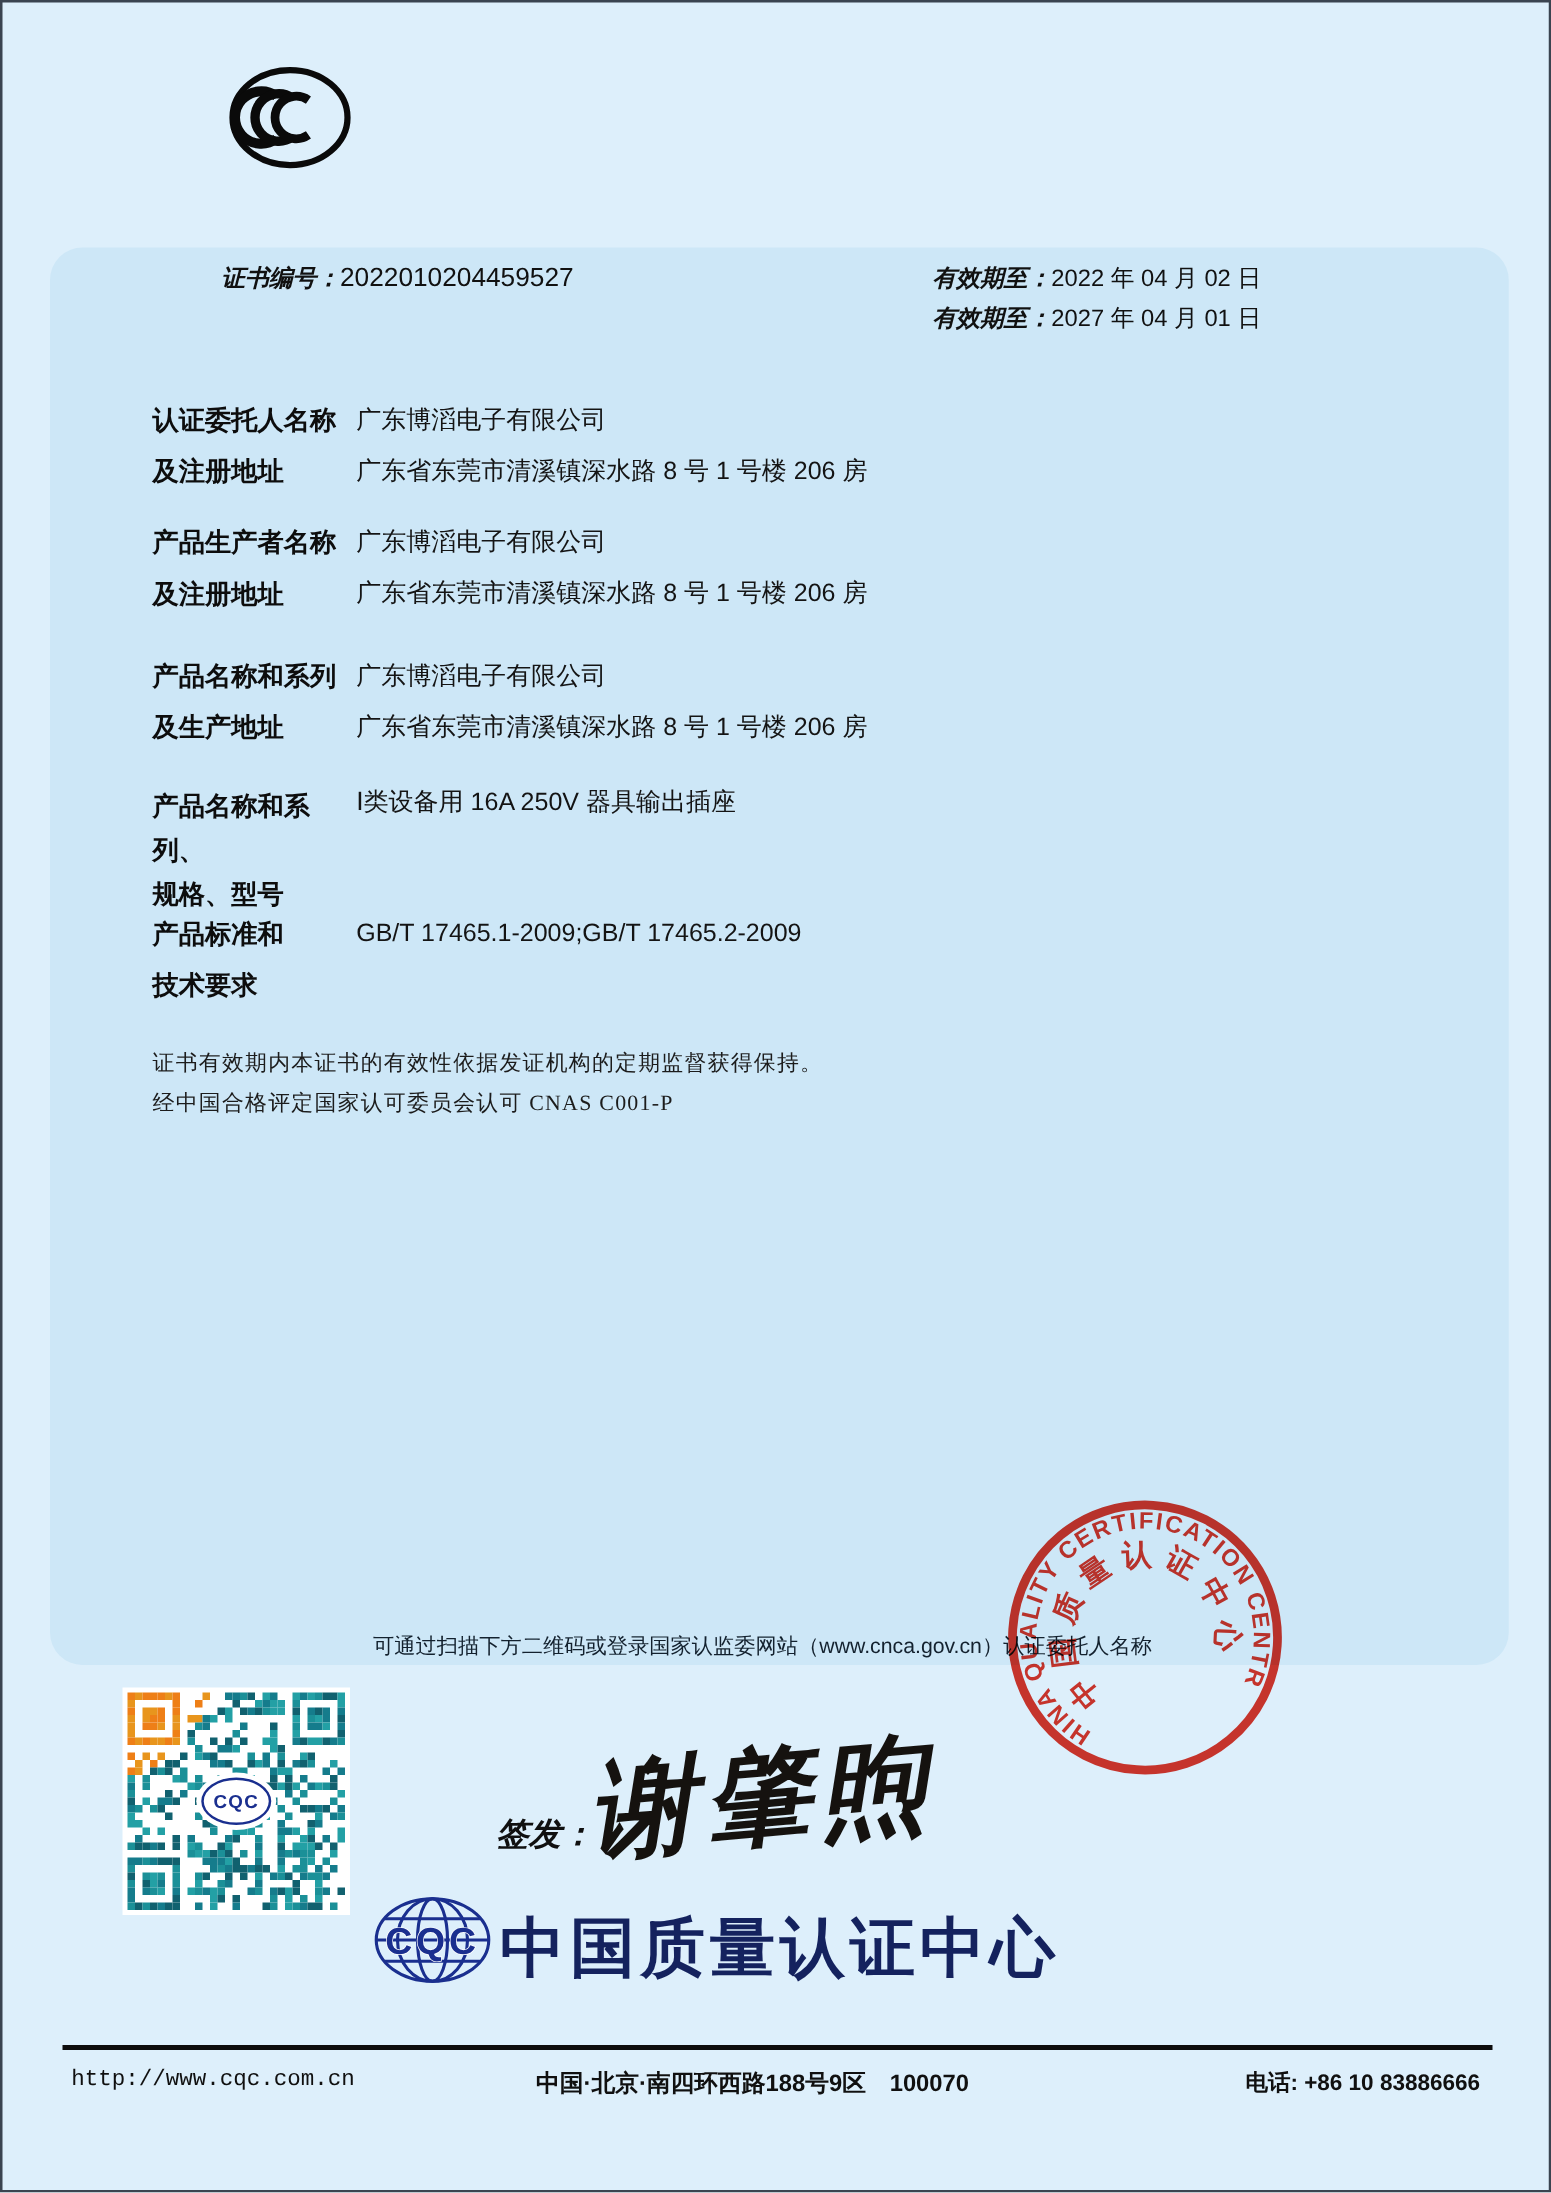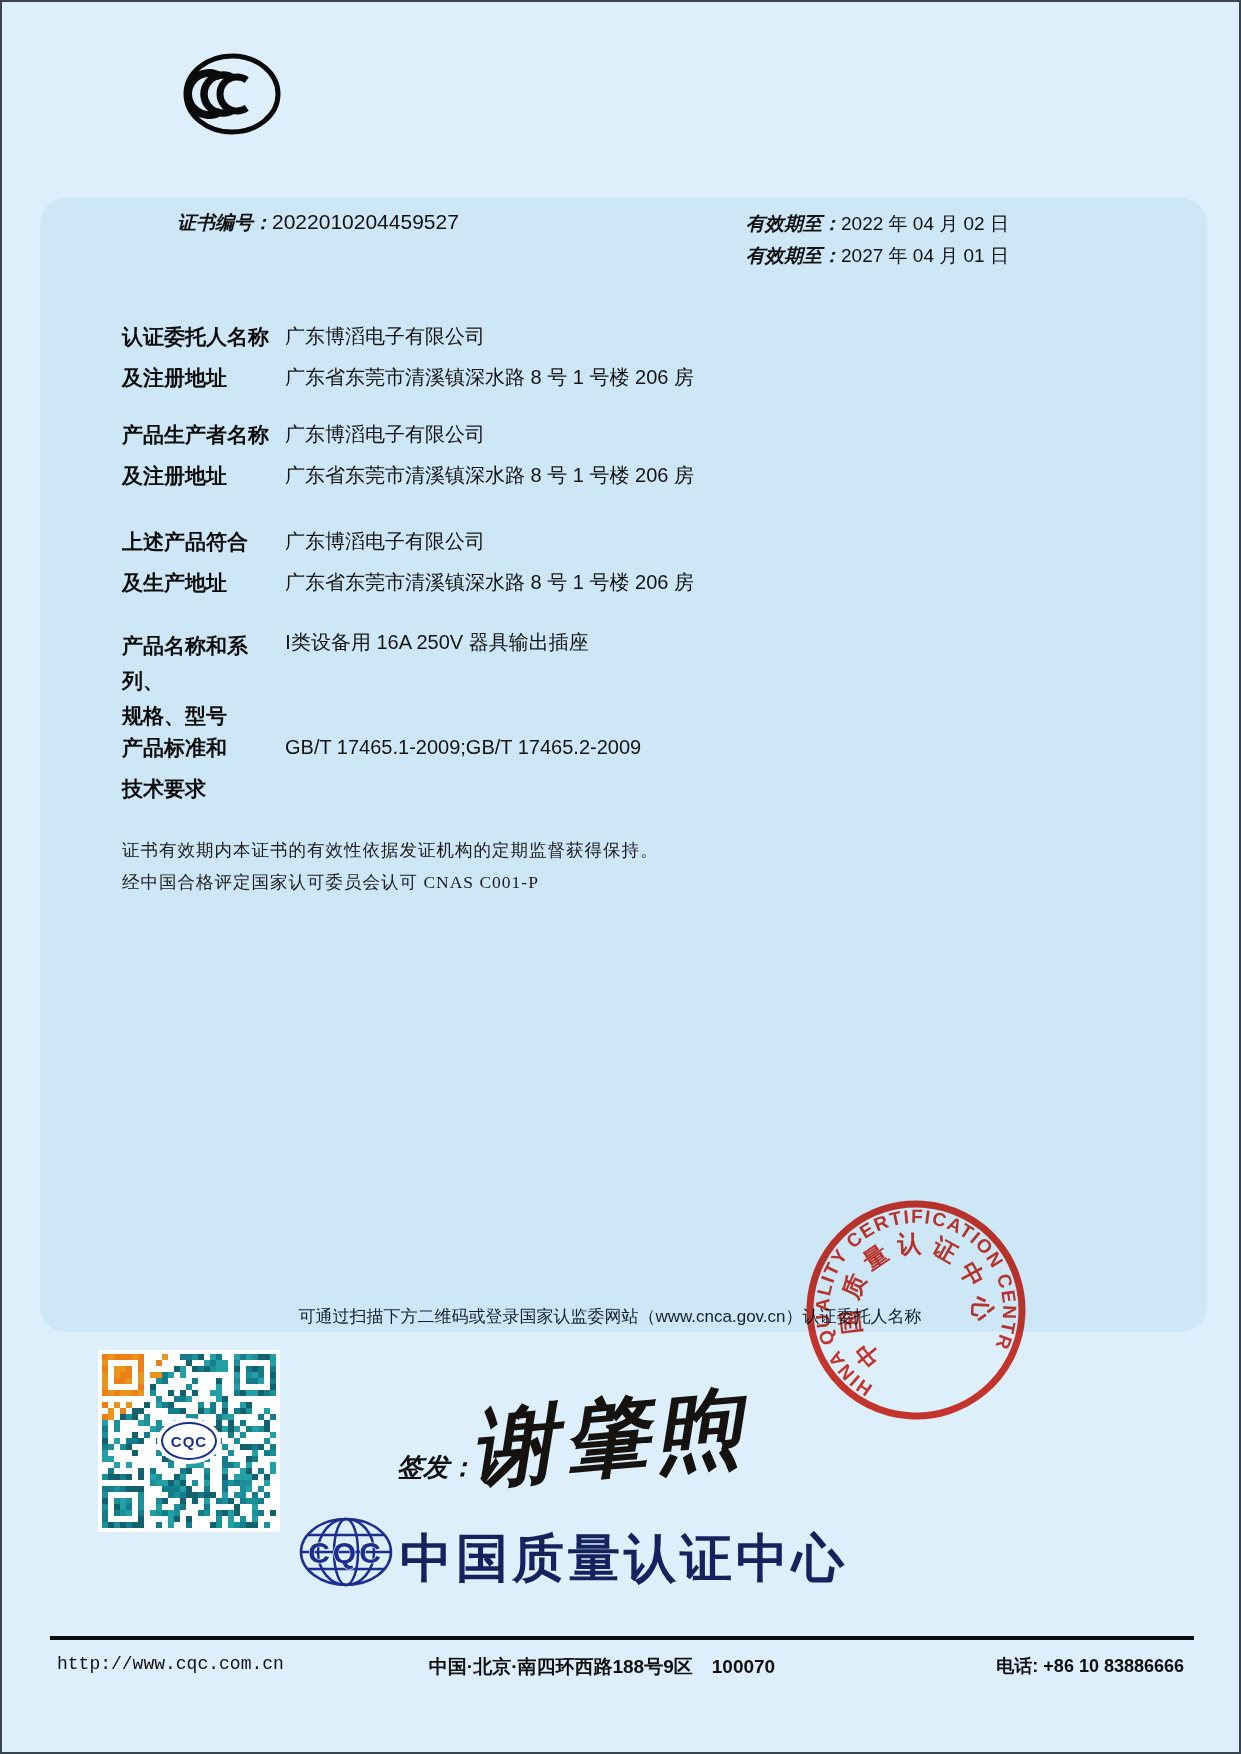--- a/index.html
+++ b/index.html
@@ -110,21 +110,21 @@
         <div>及注册地址</div>
       </div>
       <div class="val">
         <div>广东博滔电子有限公司</div>
         <div>广东省东莞市清溪镇深水路 8 号 1 号楼 206 房</div>
       </div>
     </div>
 
     <div class="fgroup" style="top:323px">
       <div class="lbl">
-        <div>上述产品符合</div>
+        <div>产品名称和系列</div>
         <div>及生产地址</div>
       </div>
       <div class="val">
         <div>广东博滔电子有限公司</div>
         <div>广东省东莞市清溪镇深水路 8 号 1 号楼 206 房</div>
       </div>
     </div>
 
     <div class="fgroup tight" style="top:430px">
       <div class="lbl">

